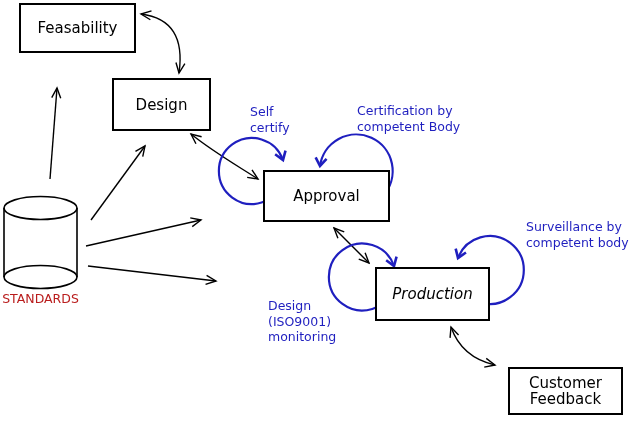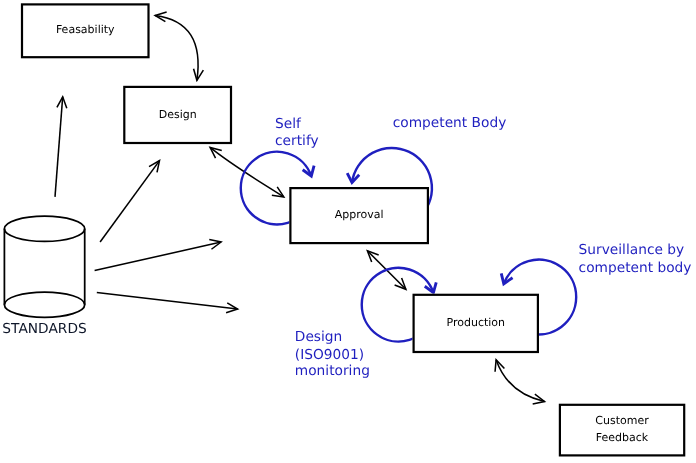--- a/index.html
+++ b/index.html
@@ -4,34 +4,34 @@
 <style>
   html,body{margin:0;padding:0;background:#fff;}
   #stage{
     position:relative;width:633px;height:421px;background:#ffffff;
     font-family:"DejaVu Sans","Liberation Sans",sans-serif;overflow:hidden;
   }
   #wires{position:absolute;left:0;top:0;width:633px;height:421px;}
   .node{
     position:absolute;box-sizing:border-box;border:2px solid #000;background:#fff;
     display:flex;align-items:center;justify-content:center;text-align:center;
-    font-size:10px;color:#000;line-height:16px;
+    font-size:15px;color:#000;line-height:16px;
   }
   .blue-note{
     position:absolute;color:#1f1fbf;font-size:12.5px;line-height:15.5px;
     white-space:nowrap;
   }
   .store-label{
-    position:absolute;color:#0f172a;font-size:12.5px;text-align:center;white-space:nowrap;
+    position:absolute;color:#b91c1c;font-size:12.5px;text-align:center;white-space:nowrap;
   }
   
   #n-feasability{left:19px;top:3px;width:117px;height:50px;}
   #n-design{left:112px;top:78px;width:99px;height:53px;}
   #n-approval{left:263px;top:170px;width:127px;height:52px;}
-  #n-production{left:375px;top:267px;width:115px;height:54px;}
+  #n-production{left:375px;top:267px;width:115px;height:54px;font-style:italic;}
   #n-customer{left:508px;top:367px;width:115px;height:48px;padding:12px 10px;}
   #a-self{left:250px;top:104px;}
   #a-cert{left:357px;top:103px;}
   #a-surv{left:526px;top:219px;}
   #a-qual{left:268px;top:298px;}
   #standards-label{left:0px;top:291px;width:81px;}
 </style>
 </head>
 <body>
 
@@ -92,20 +92,21 @@
     <span>Customer Feedback</span>
   </div>
 
   <div class="store-label" id="standards-label">STANDARDS</div>
 
   <div class="blue-note" id="a-self">
     <div>Self</div>
     <div>certify</div>
   </div>
   <div class="blue-note" id="a-cert">
+    <div>Certification by</div>
     <div>competent Body</div>
   </div>
   <div class="blue-note" id="a-surv">
     <div>Surveillance by</div>
     <div>competent body</div>
   </div>
   <div class="blue-note" id="a-qual">
     <div>Design</div>
     <div>(ISO9001)</div>
     <div>monitoring</div>

